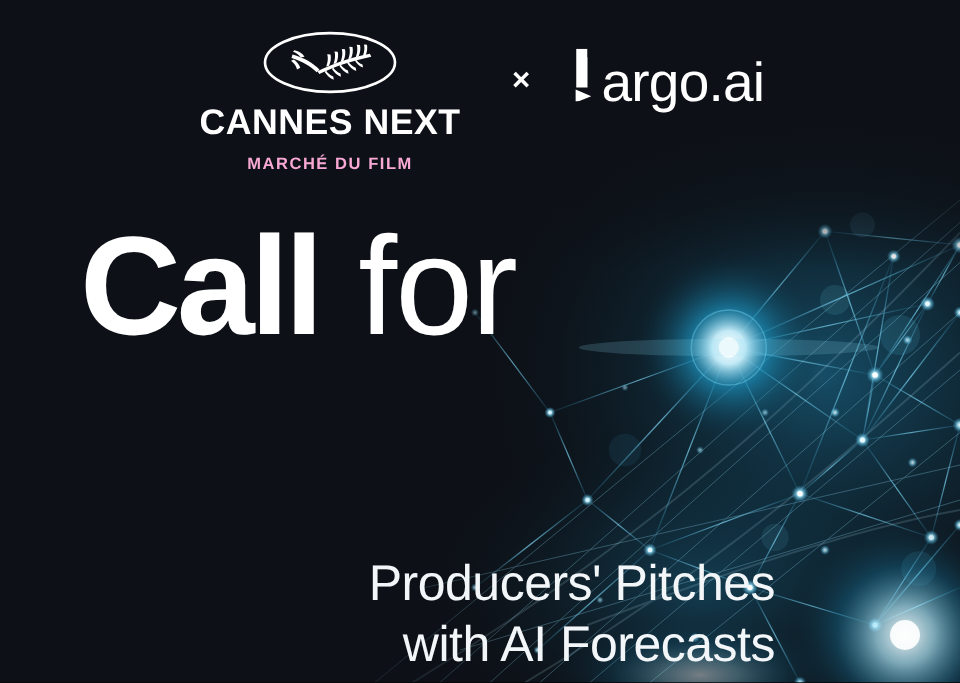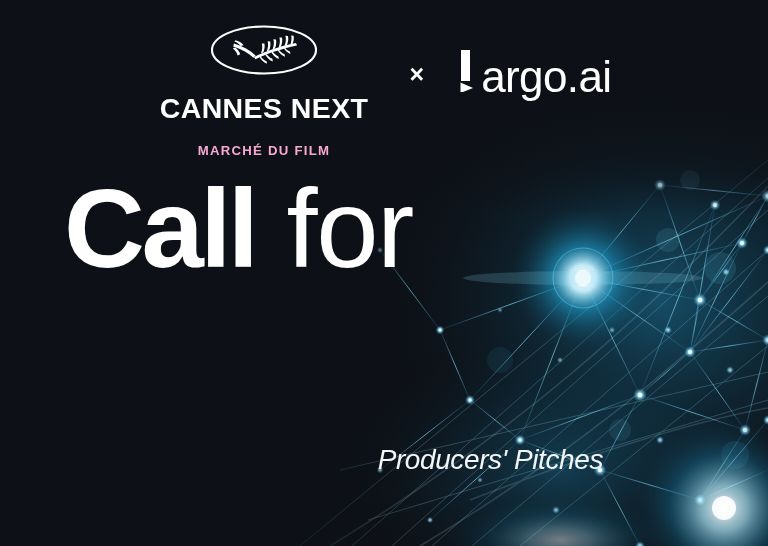--- a/index.html
+++ b/index.html
@@ -54,21 +54,21 @@
     display: flex;
     align-items: center;
     justify-content: center;
     gap: 0;
   }
   #cannes-lockup {
     width: 215px;
     display: flex;
     flex-direction: column;
     align-items: center;
-    gap: 16px;
+    gap: 6px;
   }
   #palm-badge { display:block; }
   #cannes-next-wordmark {
     color: #ffffff;
     font-size: 28.5px;
     font-weight: 700;
     letter-spacing: 0.4px;
     line-height: 1.05;
     white-space: nowrap;
     margin-top: 2px;
@@ -121,30 +121,29 @@
     line-height: 0.95;
   }
   #headline-line-1 { font-size: 112px; }
   #headline-line-2 { font-size: 112px; margin-top: 2px; }
   .hl-bold   { font-weight: 700; letter-spacing: -3.5px; }
   .hl-light  { font-weight: 300; letter-spacing: -1.5px; }
 
   
   #subtitle-block {
     position: absolute;
-    right: 165px;
+    right: 148px;
     top: 443px;
     z-index: 5;
     text-align: right;
     color: #f2f6f8;
     font-weight: 300;
-    font-size: 28px;
+    font-size: 40px;
     line-height: 1.22;
     letter-spacing: -0.4px;
-    font-style: italic;
   }
   .subtitle-line { white-space: nowrap; display:block; }
 </style>
 </head>
 <body>
 
 <div id="poster">
 
   <svg id="bg-network" viewBox="0 0 768 546" preserveAspectRatio="none" aria-hidden="true">
     <defs>
@@ -355,15 +354,16 @@
   </div>
 
   <div id="headline-block">
     <div class="headline-line" id="headline-line-1">
       <span class="hl-bold">Call</span><span> </span><span class="hl-light">for</span>
     </div>
   </div>
 
   <div id="subtitle-block">
     <span class="subtitle-line">Producers' Pitches</span>
+    <span class="subtitle-line">with AI Forecasts</span>
   </div>
 
 </div>
 
 </body></html>

